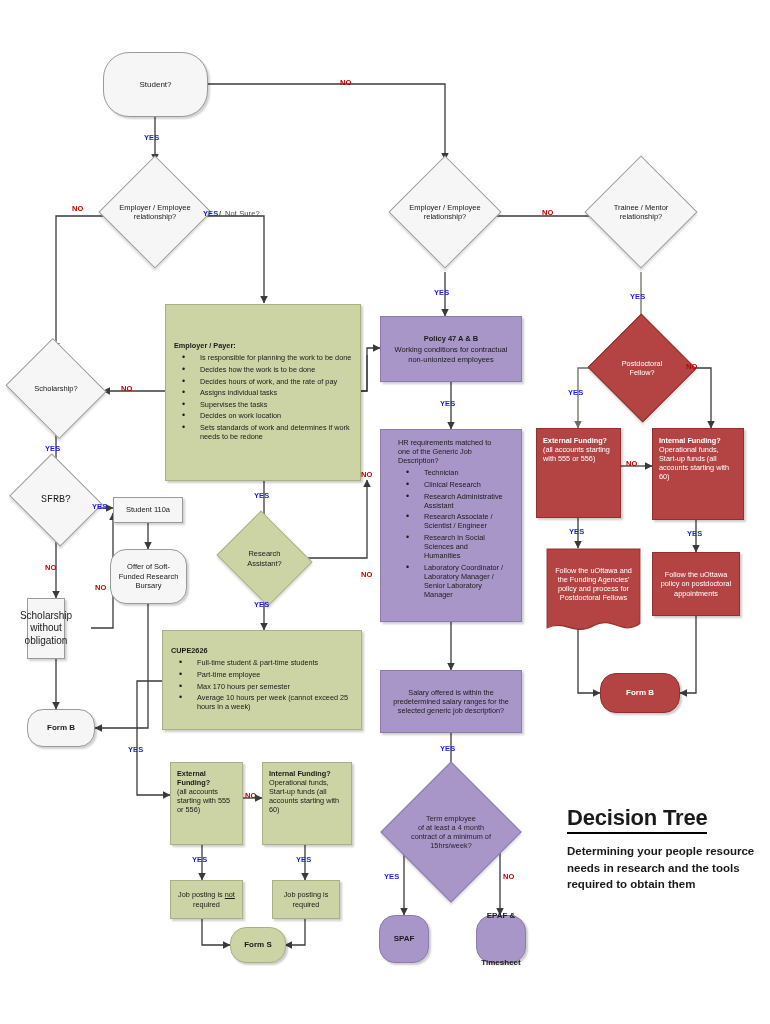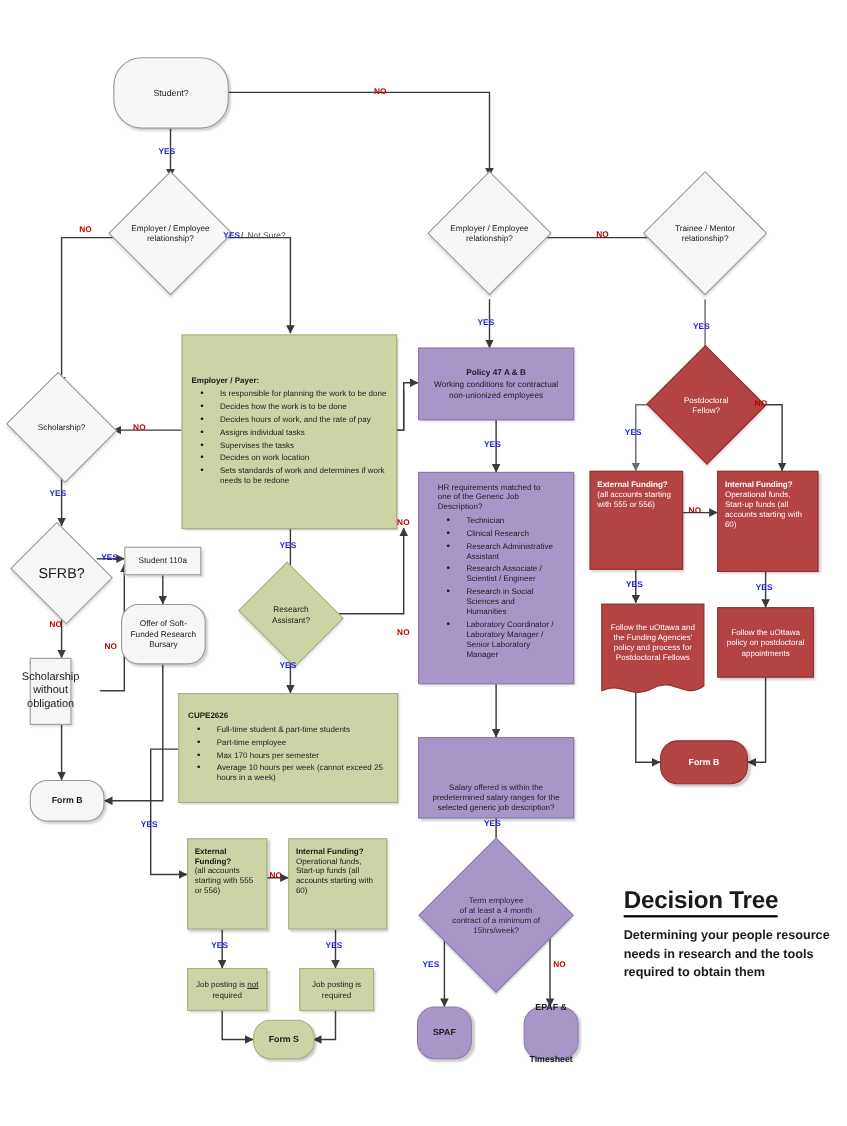--- a/index.html
+++ b/index.html
@@ -207,21 +207,21 @@
     </ul>
   </div>
 
   <div class="node dia" style="left:18px;top:355px;width:76px;height:67px;font-size:7.5px;">
     <div class="shape"></div>
     <div class="txt">
       <span>Scholarship?</span>
     </div>
   </div>
 
-  <div class="node dia" style="left:20px;top:491px;width:72px;height:60px;font-size:13px;">
+  <div class="node dia" style="left:20px;top:470px;width:72px;height:60px;font-size:10px;font-family:Liberation Mono, monospace;">
     <div class="shape"></div>
     <div class="txt">
       <span>SFRB?</span>
     </div>
   </div>
 
   <div class="node ctr f-white rect" style="left:113px;top:497px;width:70px;height:26px;font-size:7.5px;">
     <span>Student 110a</span>
   </div>
 
@@ -293,21 +293,21 @@
     <ul class="bl">
       <li>Technician</li>
       <li>Clinical Research</li>
       <li>Research Administrative Assistant</li>
       <li>Research Associate / Scientist / Engineer</li>
       <li>Research in Social Sciences and Humanities</li>
       <li>Laboratory Coordinator / Laboratory Manager / Senior Laboratory Manager</li>
     </ul>
   </div>
 
-  <div class="node ctr f-purple rect" style="left:380px;top:670px;width:142px;height:74px;font-size:7.3px;justify-content:flex-end;">
+  <div class="node ctr f-purple rect" style="left:380px;top:670px;width:142px;height:63px;font-size:7.3px;">
     <span>Salary offered is within the predetermined salary ranges for the selected generic job description?</span>
   </div>
 
   <div class="node dia purple" style="left:401px;top:782px;width:100px;height:100px;font-size:7.3px;">
     <div class="shape"></div>
     <div class="txt">
       <span>Term employee</span>
       <span>of at least a 4 month</span>
       <span>contract of a minimum of</span>
       <span>15hrs/week?</span>

